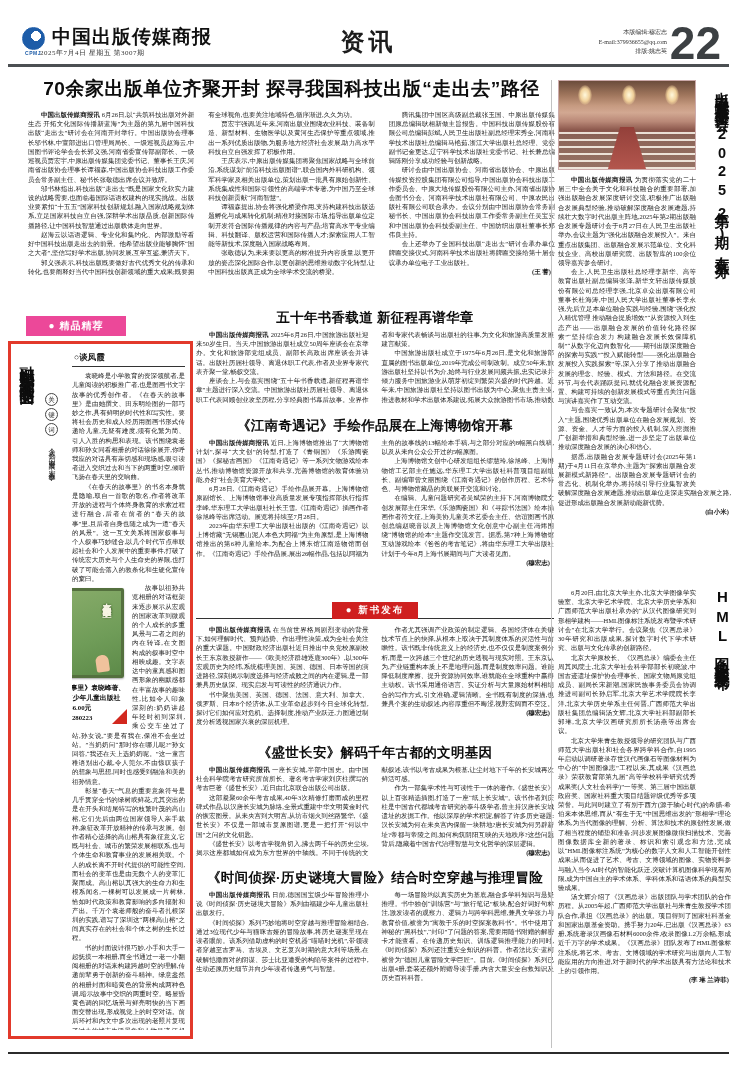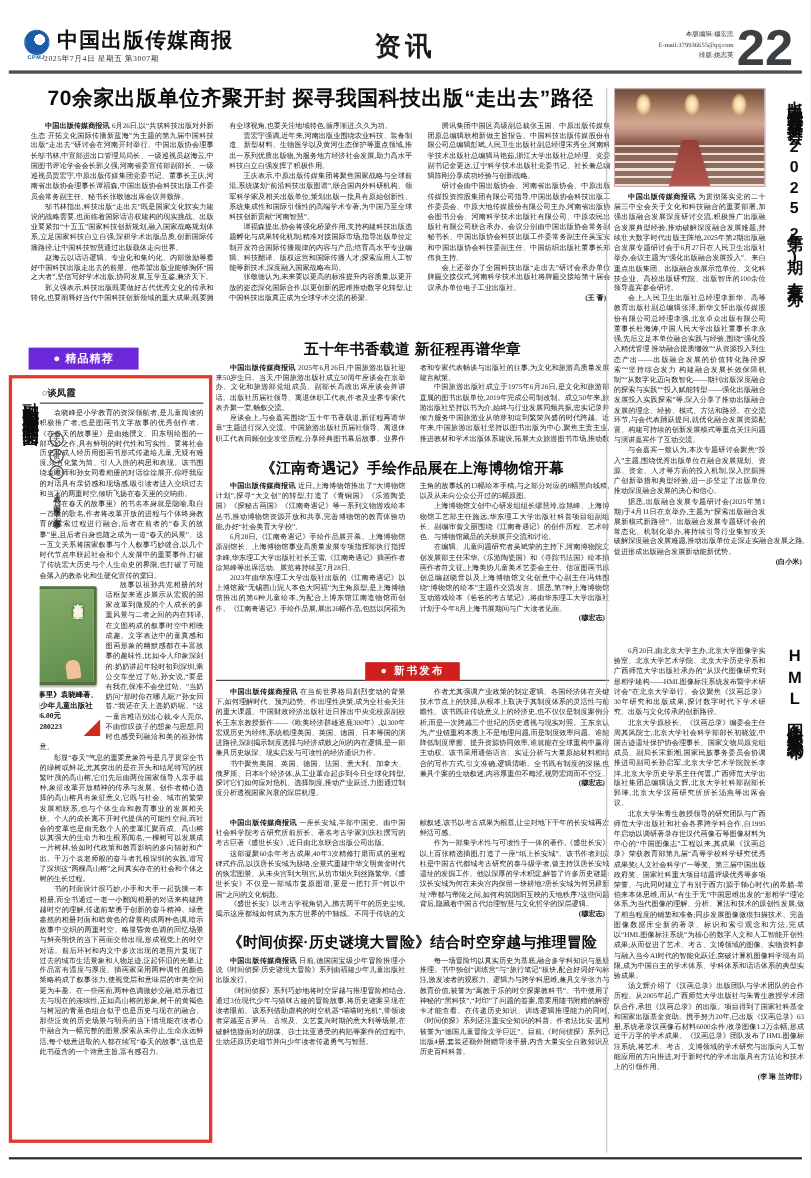--- a/index.html
+++ b/index.html
@@ -28,30 +28,30 @@
   .body-txt{font-size:6.5px;line-height:1.42;text-align:justify;color:#222;}
   .lead{font-family:"Liberation Sans","DejaVu Sans",sans-serif;font-weight:bold;margin-right:2px;}
   .byline{text-indent:0;text-align:right;font-weight:bold;padding-right:4px;}
   
   .top-art{position:absolute;left:28px;top:74px;width:527px;height:246px;overflow:hidden;}
   .top-art h1{margin:2px 0 8px 0;text-align:center;font-family:"Liberation Sans","DejaVu Sans",sans-serif;
         font-size:19px;font-weight:900;letter-spacing:.5px;color:#0d0d0d;}
   .top-art .cols{column-count:3;column-gap:14px;height:206px;overflow:hidden;}
   
   .featured{position:absolute;left:8px;top:316px;width:185px;}
-  .feat-badge{background:#6d28d9;color:#fff;font-family:"Liberation Sans","DejaVu Sans",sans-serif;
+  .feat-badge{background:#ec4899;color:#fff;font-family:"Liberation Sans","DejaVu Sans",sans-serif;
         font-size:10px;font-weight:bold;width:100px;text-align:center;padding:3px 0;margin:0 0 5px 18px;letter-spacing:1px;}
   .feat-box{border:3px solid #e2392b;height:698px;position:relative;padding:6px 5px 6px 5px;box-sizing:border-box;overflow:hidden;}
   .feat-vtitle{position:absolute;left:6px;top:10px;height:232px;writing-mode:vertical-rl;text-orientation:upright;
         font-family:"Liberation Sans","DejaVu Sans",sans-serif;font-size:15px;font-weight:900;letter-spacing:2px;color:#0d0d0d;}
   .feat-kw{position:absolute;left:33px;top:48px;width:15px;display:flex;flex-direction:column;align-items:center;}
   .kw-c{width:11px;height:11px;border:1px solid #444;border-radius:50%;font-size:6.5px;line-height:11px;
         text-align:center;color:#333;margin:1px 0;}
   .kw-w{writing-mode:vertical-rl;text-orientation:upright;font-size:7px;letter-spacing:1.5px;margin-top:5px;color:#222;}
-  .feat-body{margin-left:20px;height:100%;overflow:hidden;}
+  .feat-body{margin-left:56px;height:100%;overflow:hidden;}
   .author{font-size:8.5px;font-weight:bold;border-bottom:1.5px solid #333;padding:1px 0 3px 2px;margin-bottom:4px;
         font-family:"Liberation Sans","DejaVu Sans",sans-serif;text-indent:0;}
   .book-float{float:left;width:98px;margin:3px 6px 2px -44px;position:relative;}
   .tri-br{position:absolute;right:-1px;bottom:-2px;width:0;height:0;border-bottom:15px solid #d2281e;border-left:15px solid transparent;}
   .cover{width:76px;height:84px;margin:2px auto 0 14px;background:linear-gradient(160deg,#8aad6b,#6f9c58 60%,#5d8a49);
         border:3px solid #54703e;border-radius:2px;position:relative;box-shadow:0 1px 2px rgba(0,0,0,.35);}
   .cover-title{position:absolute;right:8px;top:5px;height:46px;writing-mode:vertical-rl;text-orientation:upright;
         font-size:9px;font-weight:bold;color:#f7f4e4;letter-spacing:1px;text-shadow:0 0 2px #3c5a2c;}
   .hand{position:absolute;bottom:3px;width:13px;height:17px;background:#f0c29c;border-radius:6px 6px 2px 2px;}
   .hand.r{right:12px;transform:rotate(-8deg);}
@@ -176,20 +176,21 @@
 
     <article class="art c3">
       <div class="cols2 body-txt">
         <p><b class="lead">中国出版传媒商报讯</b><span>在当前世界格局剧烈变动的背景下,如何理解时代、预判趋势、作出理性决策,成为全社会关注的重大课题。中国财政经济出版社近日推出中央党校原副校长王东京教授新作——《欧美经济群雄逐鹿300年》,以300年宏观历史为经纬,系统梳理美国、英国、德国、日本等国的演进路径,深刻揭示制度选择与经济成败之间的内在逻辑,是一部兼具历史纵深、现实启发与可读性的经济通识力作。</span></p>
         <p>书中聚焦美国、英国、德国、法国、意大利、加拿大、俄罗斯、日本8个经济体,从工业革命起步到今日全球化转型,探讨它们如何应对危机、选择制度,推动产业跃迁,力图通过制度分析透视国家兴衰的深层机理。</p><p>作者尤其强调产业政策的制定逻辑、各国经济体在关键技术节点上的抉择,从根本上取决于其制度体系的灵活性与前瞻性。该书既非传统意义上的经济史,也不仅仅是制度案例分析,而是一次跨越三个世纪的历史透视与现实对照。王东京认为,产业链重构本质上不是地理问题,而是制度效率问题。谁能降低制度摩擦、提升资源协同效率,谁就能在全球重构中赢得主动权。该书采用通俗语言、实证分析与大量原始材料相结合的写作方式,引文准确,逻辑清晰。全书既有制度的深描,也兼具个案的生动叙述,内容厚重但不晦涩,视野宏阔而不空泛。</p><span></span>
         <p class="byline">(穆宏志)</p>
       </div>
     </article>
 
     <article class="art c4">
+      <h2>《盛世长安》解码千年古都的文明基因</h2>
       <div class="cols2 body-txt">
         <p><b class="lead">中国出版传媒商报讯</b><span>一座长安城,半部中国史。由中国社会科学院考古研究所前所长、著名考古学家刘庆柱撰写的考古巨著《盛世长安》,近日由北京联合出版公司出版。</span></p>
         <p>这部凝聚60余年考古成果,40年3次精修打磨而成的里程碑式作品,以汉唐长安城为脉络,全景式重建中华文明黄金时代的恢宏图景。从未央宫到大明宫,从坊市烟火到丝路繁华,《盛世长安》不仅是一部城市复原图谱,更是一把打开“何以中国”之问的文化钥匙。</p><p>《盛世长安》以考古学视角切入,拂去两千年的历史尘埃,揭示这座都城如何成为东方世界的中轴线。不同于传统的文献叙述,该书以考古成果为根基,让尘封地下千年的长安城再次鲜活可感。</p><p>作为一部集学术性与可读性于一体的著作,《盛世长安》以上百张精选插图,打造了一座“纸上长安城”。该书作者刘庆柱是中国古代都城考古研究的泰斗级学者,曾主持汉唐长安城遗址的发掘工作。他以深厚的学术积淀,解答了许多历史谜题:汉长安城为何在未央宫内保留一块耕地?唐长安城为何另辟新址?帝都与帝陵之间,如何构筑阴阳互映的天地秩序?这些问题背后,隐藏着中国古代治理智慧与文化哲学的深层逻辑。</p><span></span>
         <p class="byline">(穆宏志)</p>
       </div>
     </article>
 
     <article class="art c5">
       <h2>《时间侦探·历史谜境大冒险》结合时空穿越与推理冒险</h2>
       <div class="cols2 body-txt">

